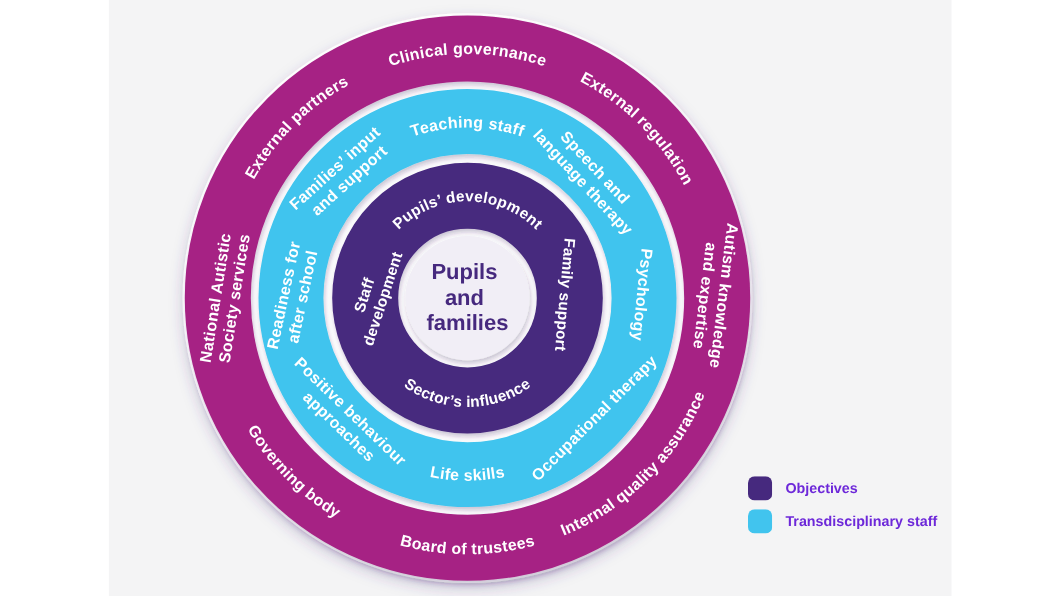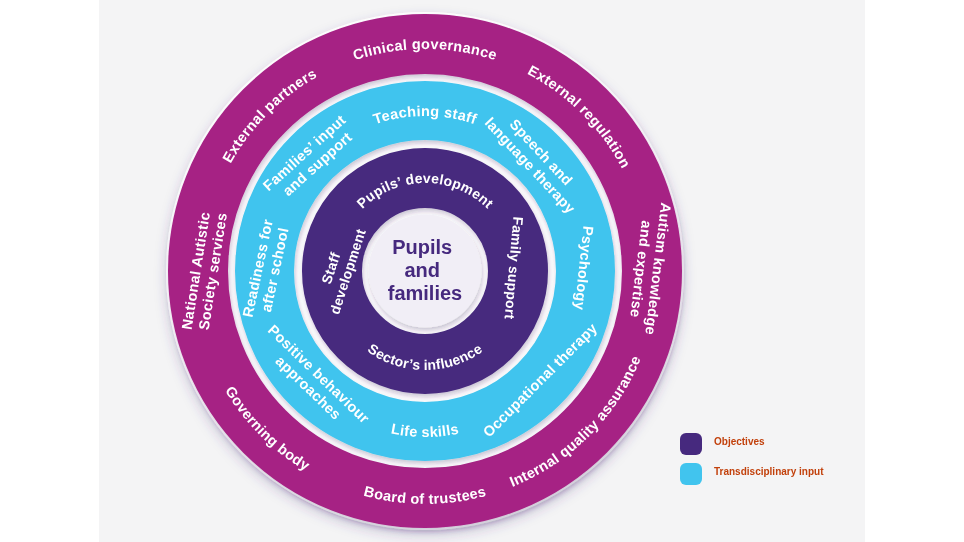--- a/index.html
+++ b/index.html
@@ -9,21 +9,21 @@
   }
   .panel{position:absolute;left:99px;top:0;width:766px;height:542px;background:#f4f4f5;}
   svg.diagram{position:absolute;left:0;top:0;}
   .ring-label{fill:#ffffff;font-size:14.5px;font-weight:700;letter-spacing:.3px;}
   .ring-label-sm{fill:#ffffff;font-size:14px;font-weight:700;letter-spacing:.2px;}
   .center-label{fill:#46297e;font-size:20px;font-weight:700;text-anchor:middle;}
   .legend{position:absolute;left:680px;top:433px;width:185px;}
   .legend-row{display:flex;align-items:flex-start;margin-bottom:8px;}
   .legend-swatch{flex:0 0 auto;margin-right:12px;}
   .legend-label{
-    color:#c2410c;font-size:10px;font-weight:700;line-height:1.25;
+    color:#6d28d9;font-size:13px;font-weight:700;line-height:1.25;
     white-space:pre-line;padding-top:3px;
   }
 </style>
 </head>
 <body>
 
 <div class="panel"></div>
 
 <svg class="diagram" width="964" height="542" viewBox="0 0 964 542">
   <defs>
@@ -129,15 +129,15 @@
   <div class="legend-row">
     <svg class="legend-swatch" width="22" height="22">
       <rect x="0" y="0" width="22" height="22" rx="6" fill="#46297e"></rect>
     </svg>
     <div class="legend-label">Objectives</div>
   </div>
   <div class="legend-row">
     <svg class="legend-swatch" width="22" height="22">
       <rect x="0" y="0" width="22" height="22" rx="6" fill="#41c4ee"></rect>
     </svg>
-    <div class="legend-label">Transdisciplinary input</div>
+    <div class="legend-label">Transdisciplinary staff</div>
   </div>
 </div>
 
 </body></html>

